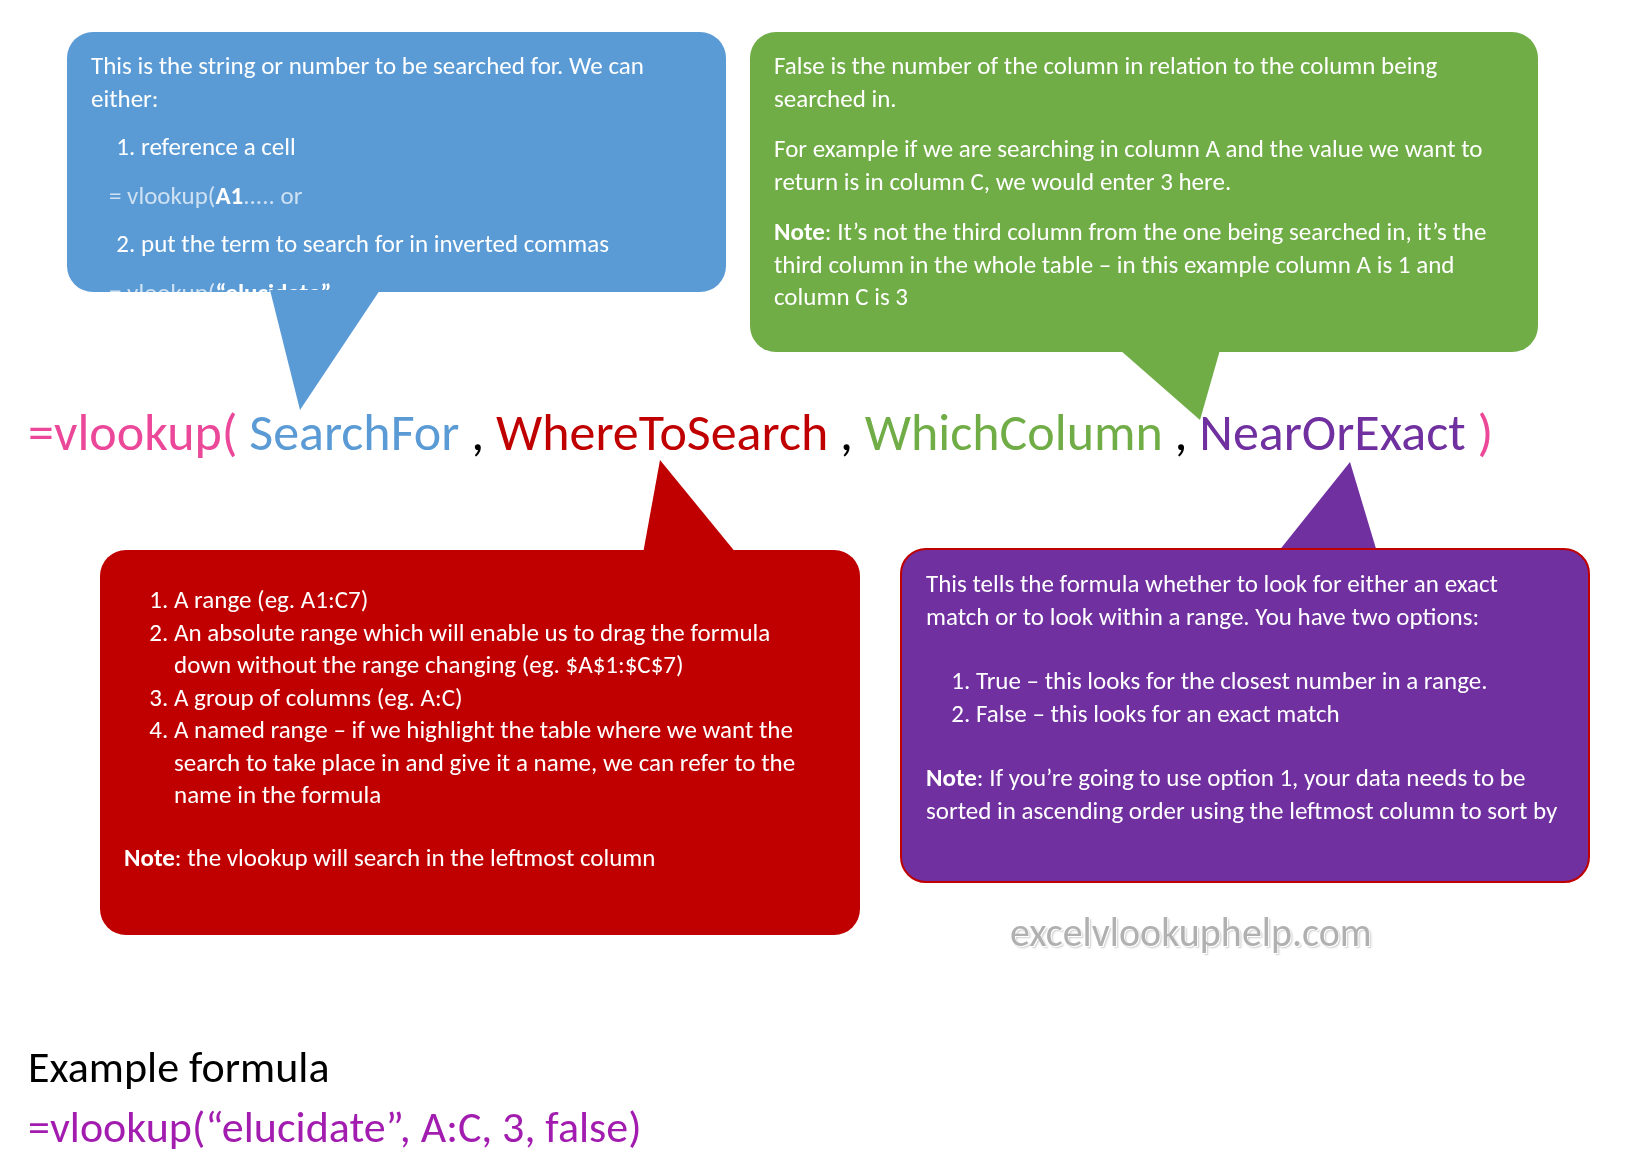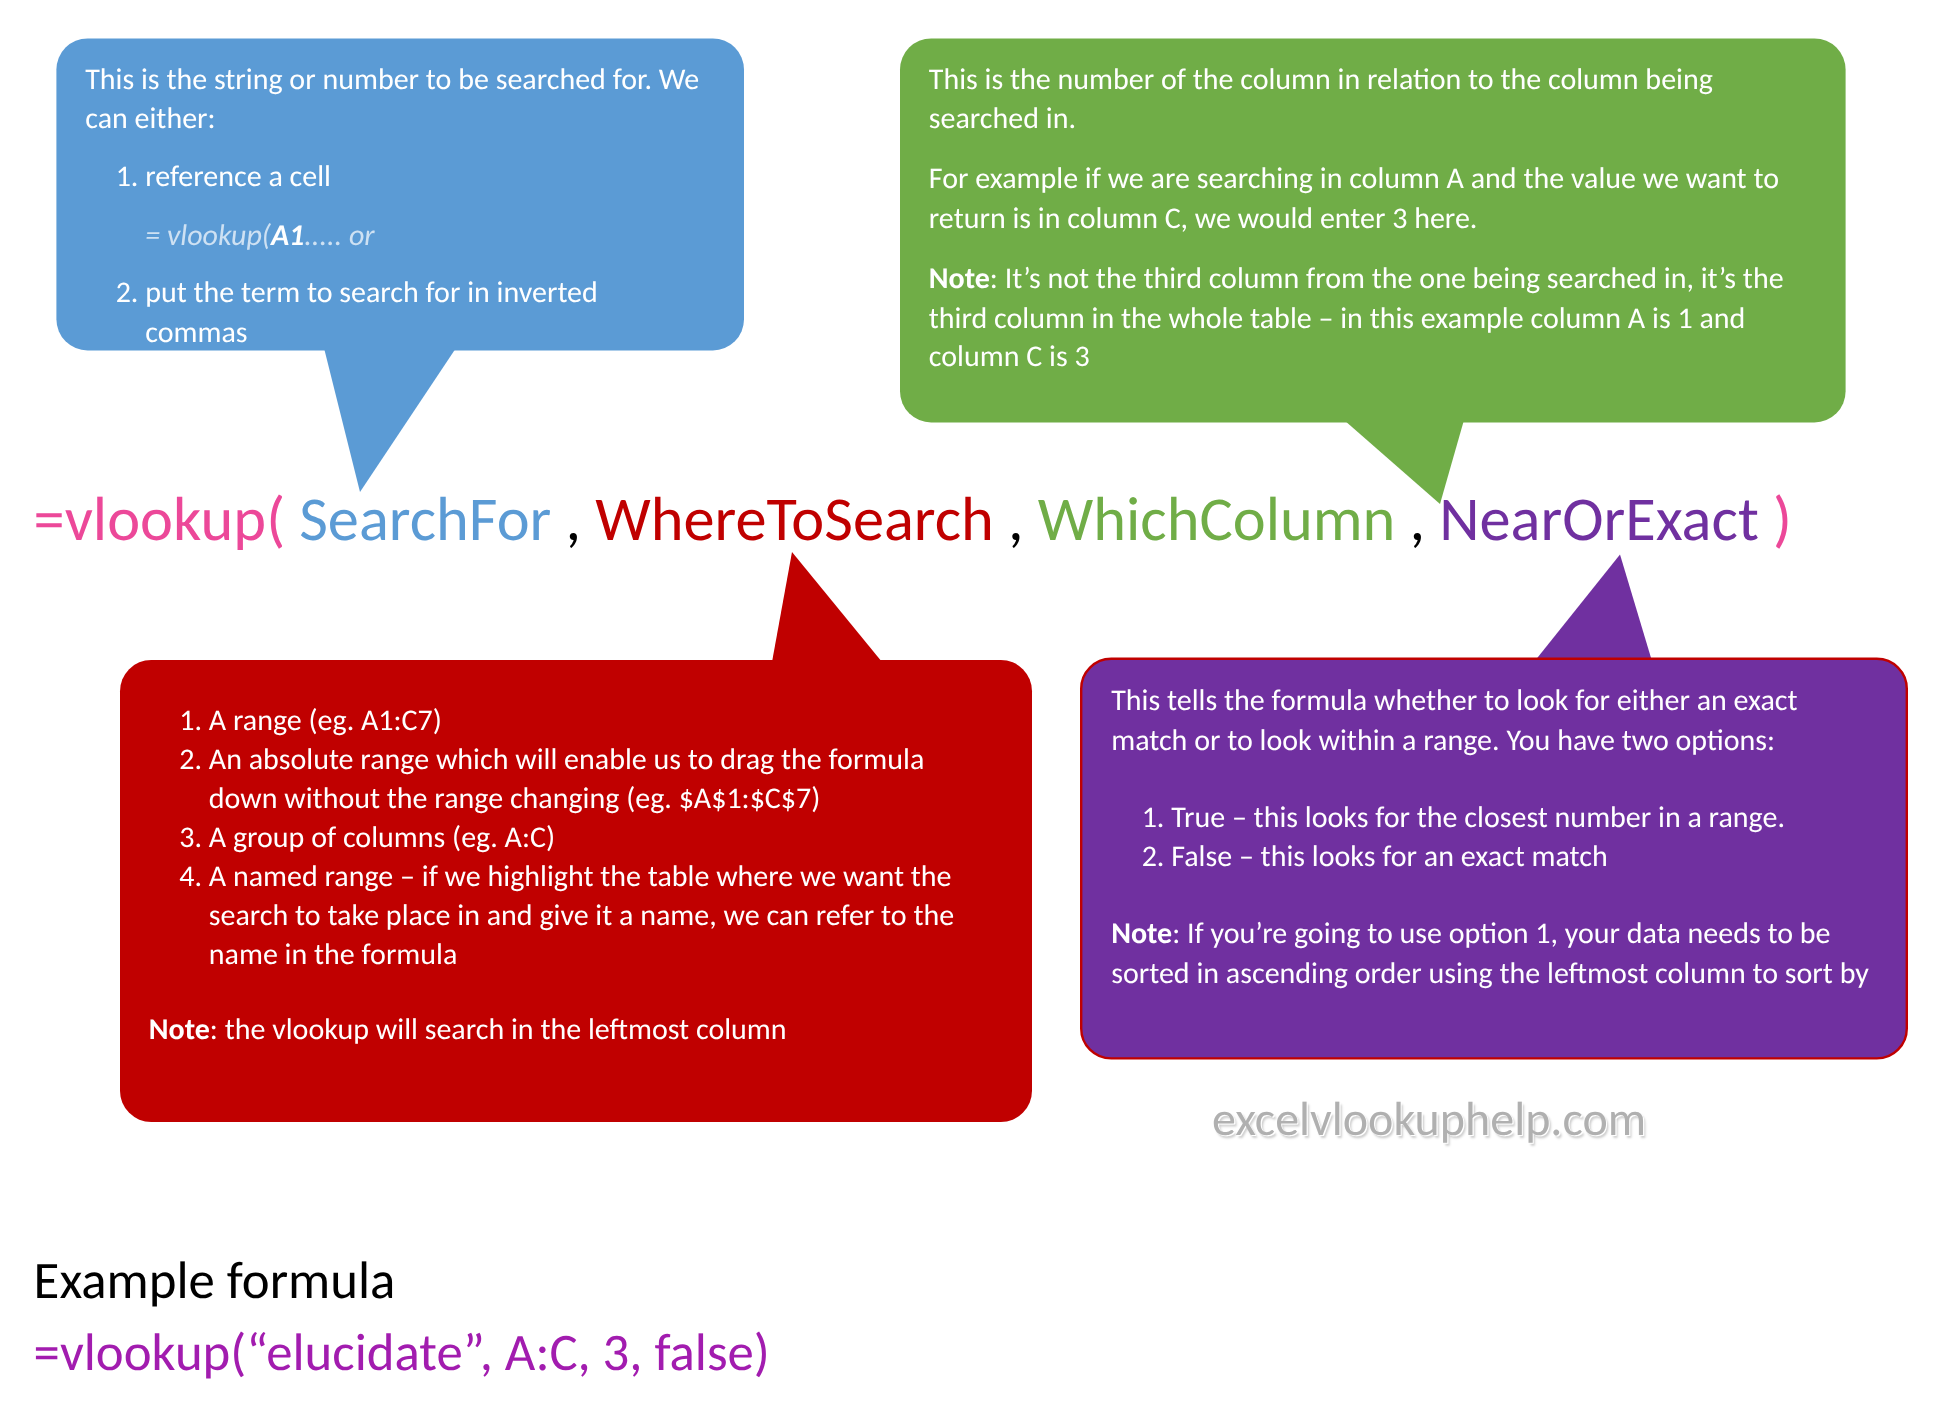--- a/index.html
+++ b/index.html
@@ -1,21 +1,21 @@
 <!DOCTYPE html>
 <html><head>
 <meta charset="utf-8">
 <style>
   html,body{margin:0;padding:0;font-family:Calibri,"Segoe UI",Arial,sans-serif;background:#fff;color:#000}
   .canvas{position:relative;width:1631px;height:1170px;background:#fff}
 
   .callout{position:absolute;border-radius:26px;color:#fff;font-size:25px;line-height:1.3;padding:18px 24px;box-sizing:border-box}
   .callout .note-label{font-weight:700}
   .callout ol{margin:16px;padding-left:34px}
-  .callout .ital{font-style:italic;color:rgba(255,255,255,.7);margin-left:50px}
+  .callout .ital{color:rgba(255,255,255,.7);margin-left:18px}
   .callout .ital .bold{font-weight:700;color:#fff}
 
   .blue{background:#5B9BD5}
   .green{background:#70AD47}
   .red{background:#C00000}
   .purple{background:#7030A0;border:2px solid #C00000}
 
   .tail{position:absolute;width:0;height:0}
 
   .formula{position:absolute;white-space:nowrap;font-size:52px}
@@ -29,39 +29,39 @@
   .watermark{position:absolute;color:#b0b0b0;font-size:40px;text-shadow:1px 1px 0 #fff,2px 2px 2px #ccc}
 
   .example-title{position:absolute;font-size:44px;color:#000}
   .example-formula{position:absolute;font-size:44px;color:#a21caf}
 </style>
 </head>
 <body>
 
 <div class="canvas">
 
-  <div class="callout blue" style="left:47px;top:32px;width:573px;height:260px">
+  <div class="callout blue" style="left:67px;top:32px;width:659px;height:260px">
     <div>This is the string or number to be searched for. We can either:</div>
     <ol>
       <li>reference a cell</li>
     </ol>
     <div class="ital">
       <span>= vlookup(</span><span class="bold">A1</span><span>..... or</span>
     </div>
     <ol start="2">
       <li>put the term to search for in inverted commas</li>
     </ol>
     <div class="ital">
       <span>= vlookup(</span><span class="bold">“elucidate”</span><span>....</span>
     </div>
   </div>
   <div class="tail" style="left:270px;top:290px;border-left:30px solid transparent;border-right:80px solid transparent;border-top:120px solid #5B9BD5"></div>
 
   <div class="callout green" style="left:750px;top:32px;width:788px;height:320px">
-    <div>This is the number of the column in relation to the column being searched in.</div>
+    <div>False is the number of the column in relation to the column being searched in.</div>
     <div style="height:18px"></div>
     <div>For example if we are searching in column A and the value we want to return is in column C, we would enter 3 here.</div>
     <div style="height:18px"></div>
     <div><span class="note-label">Note</span><span>: It’s not the third column from the one being searched in, it’s the third column in the whole table – in this example column A is 1 and column C is 3</span></div>
   </div>
   <div class="tail" style="left:1120px;top:350px;border-left:80px solid transparent;border-right:20px solid transparent;border-top:70px solid #70AD47"></div>
 
   <div class="formula" style="left:28px;top:400px">
     <span class="fn">=vlookup(</span>
     <span> </span>

